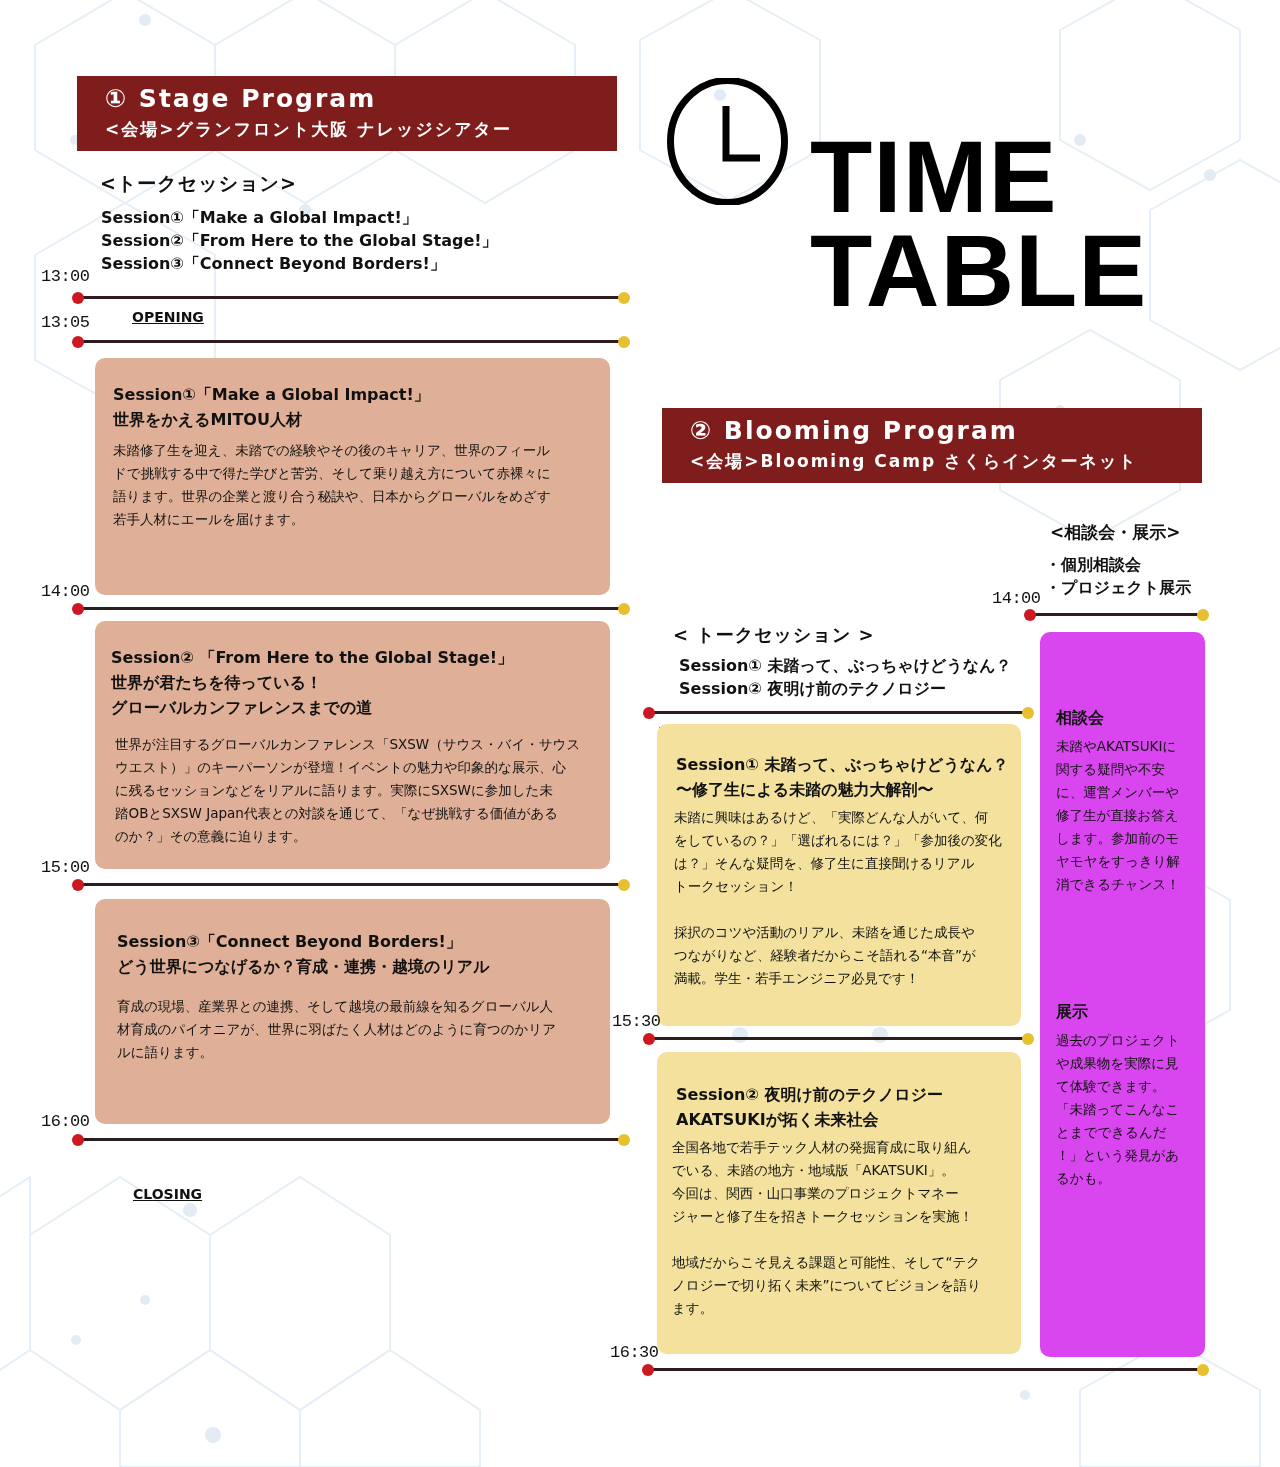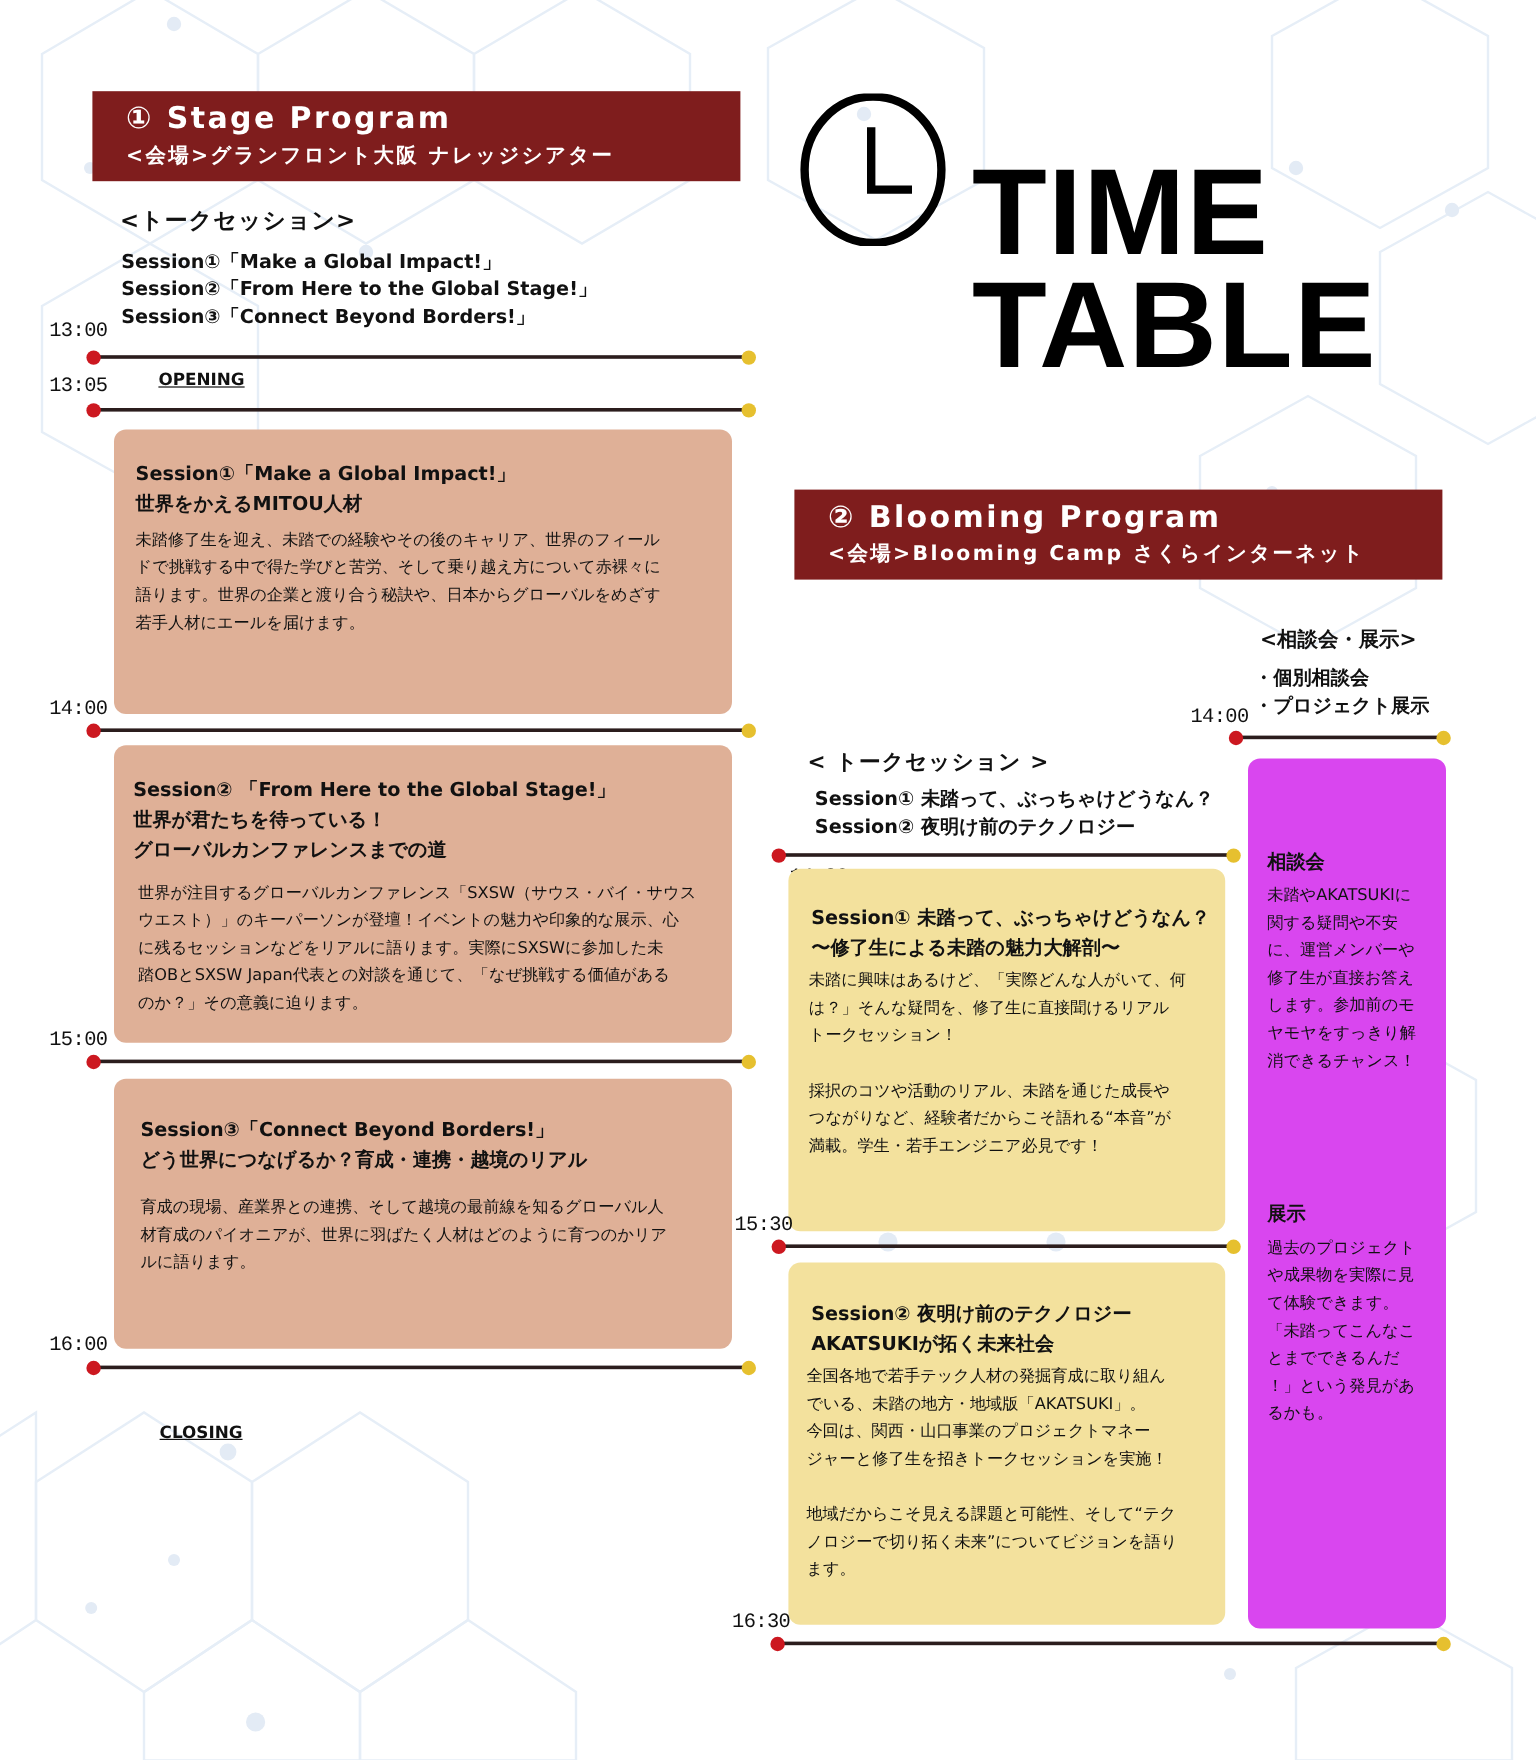--- a/index.html
+++ b/index.html
@@ -234,20 +234,21 @@
 <div class="dot red" style="left:643px; top:707px;"></div>
 <div class="dot yellow" style="left:1022px; top:707px;"></div>
 
 <div class="card yellow" style="left:657px; top:724px; width:364px; height:302px;">
   <div class="c-title" style="left:19px; top:28px;">
     <div>Session① 未踏って、ぶっちゃけどうなん？</div>
     <div>〜修了生による未踏の魅力大解剖〜</div>
   </div>
   <div class="c-body" style="left:17px; top:82px;">
     <div>未踏に興味はあるけど、「実際どんな人がいて、何</div>
+    <div>をしているの？」「選ばれるには？」「参加後の変化</div>
     <div>は？」そんな疑問を、修了生に直接聞けるリアル</div>
     <div>トークセッション！</div>
     <div style="height:23px;"></div>
     <div>採択のコツや活動のリアル、未踏を通じた成長や</div>
     <div>つながりなど、経験者だからこそ語れる“本音”が</div>
     <div>満載。学生・若手エンジニア必見です！</div>
   </div>
 </div>
 
 <div class="abs time-label" style="left:612px; top:1012px;">15:30</div>

